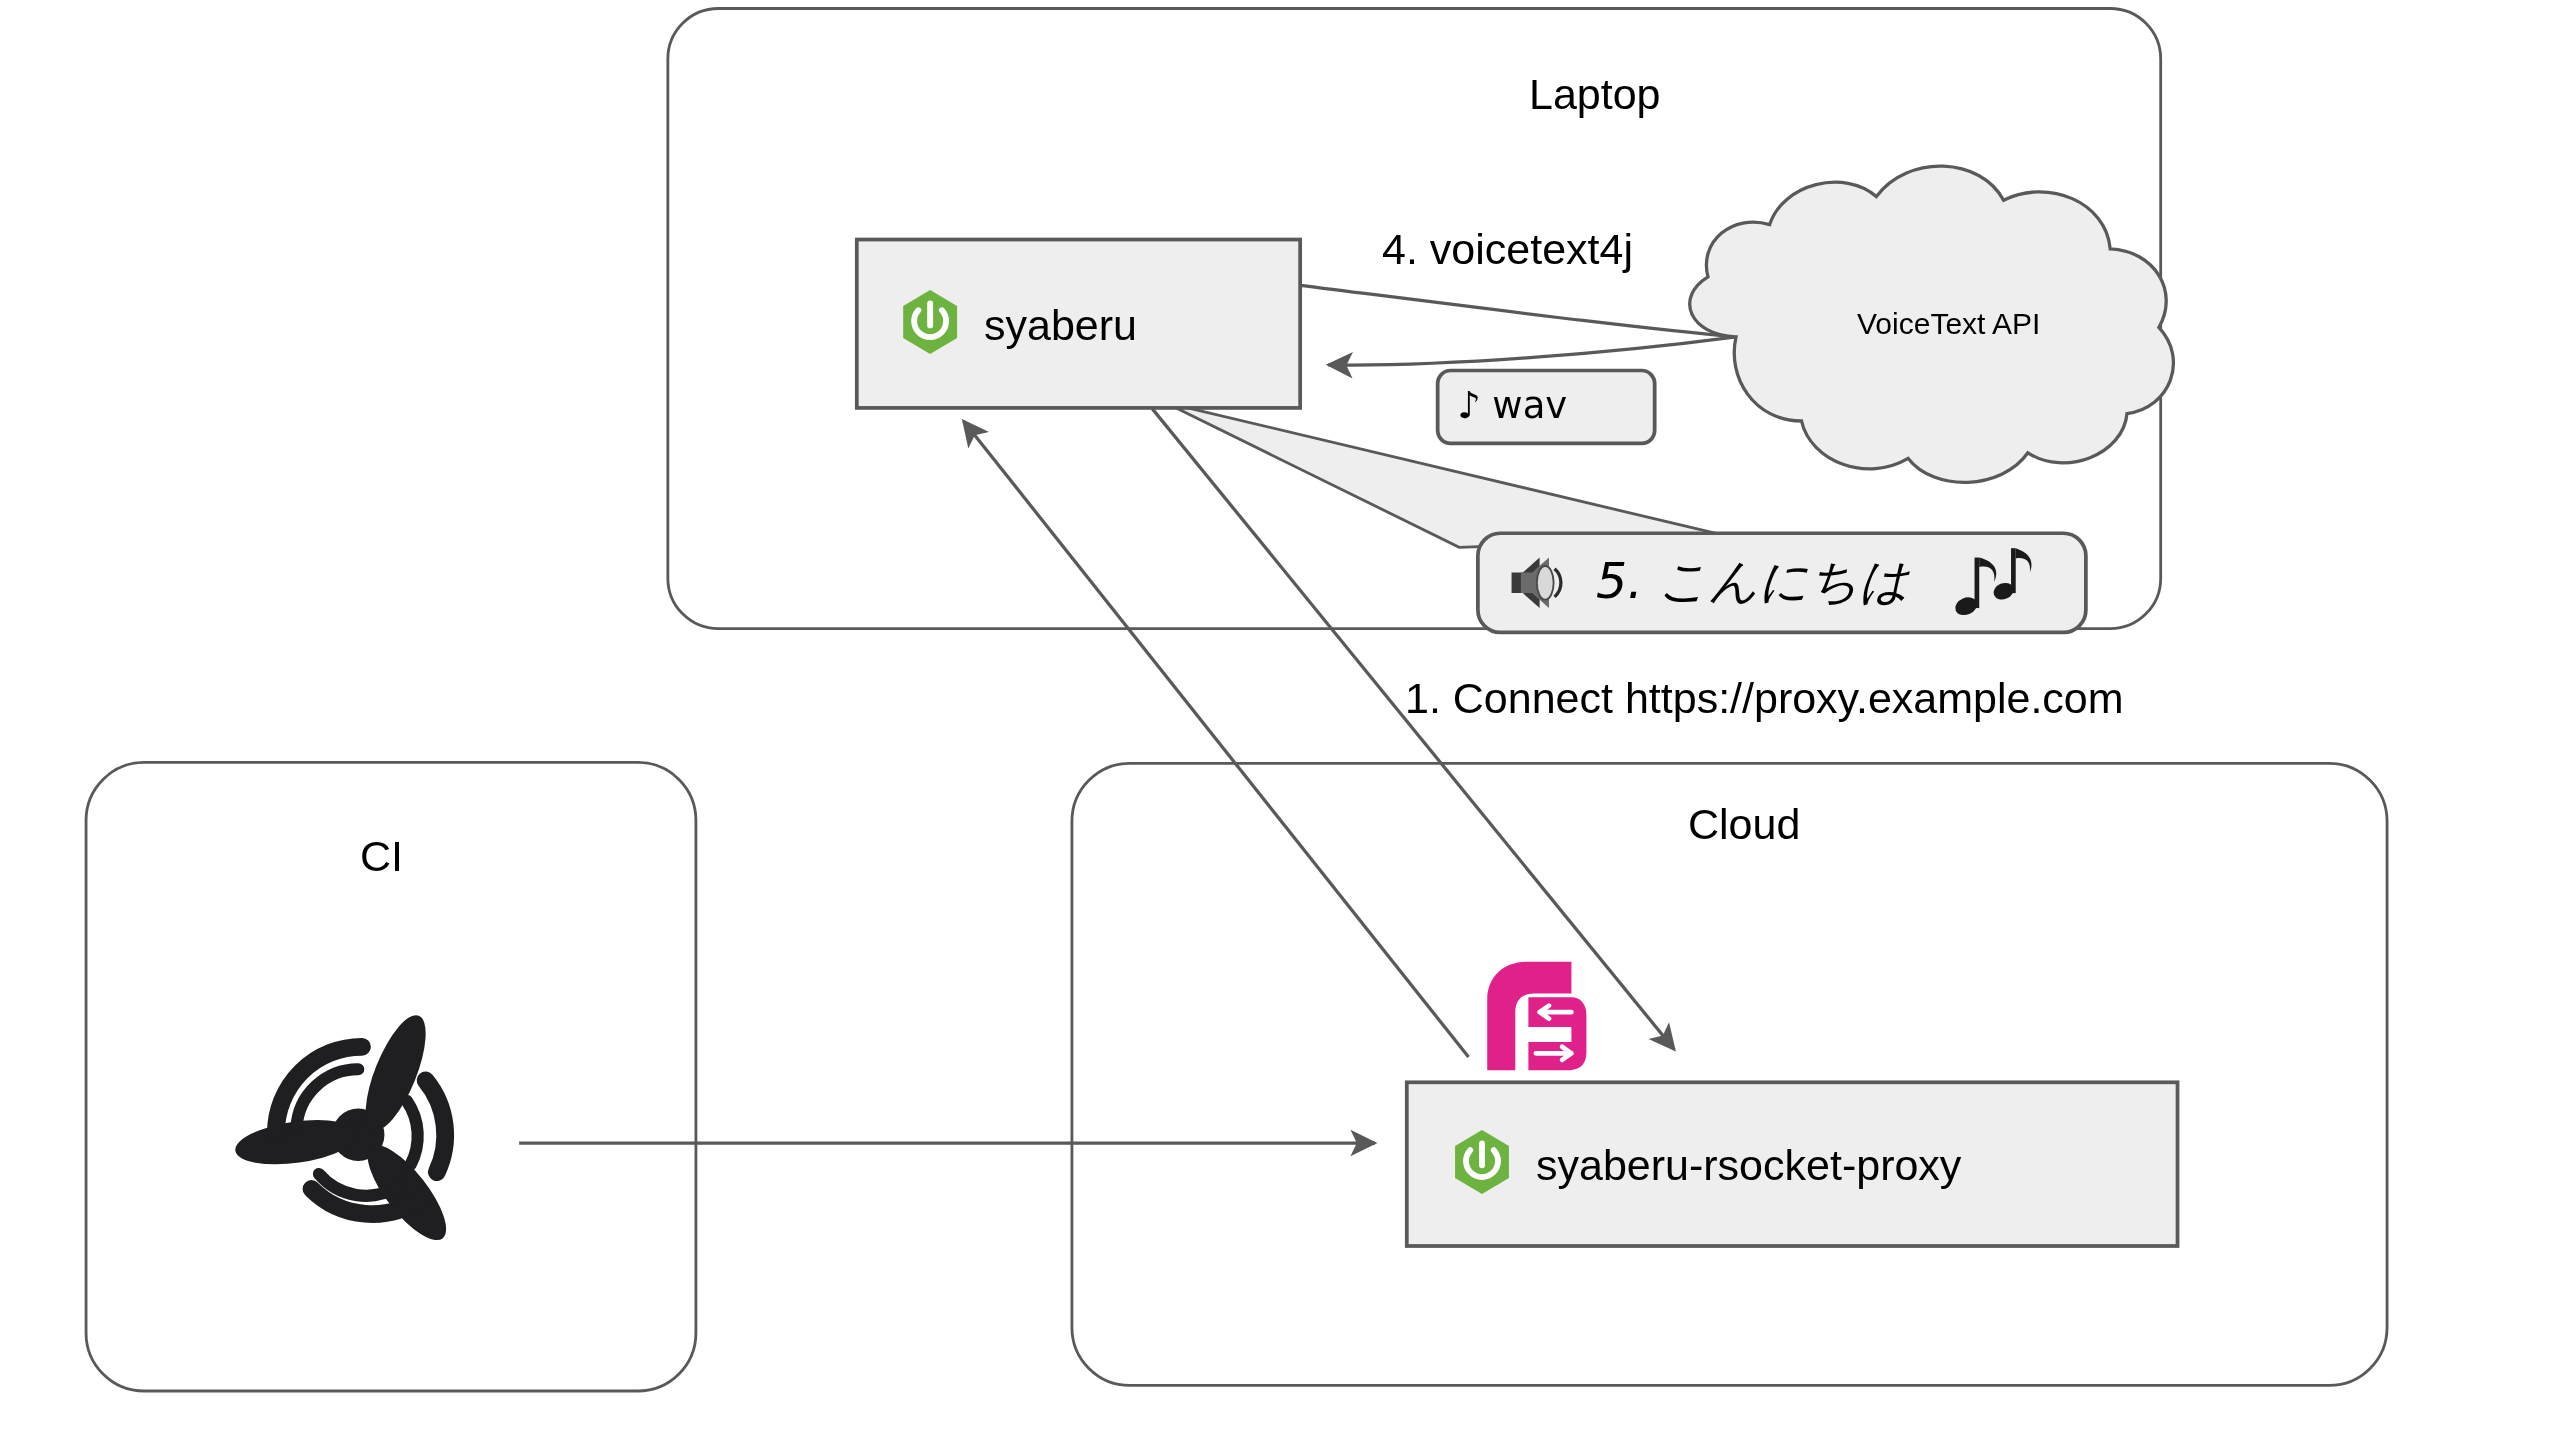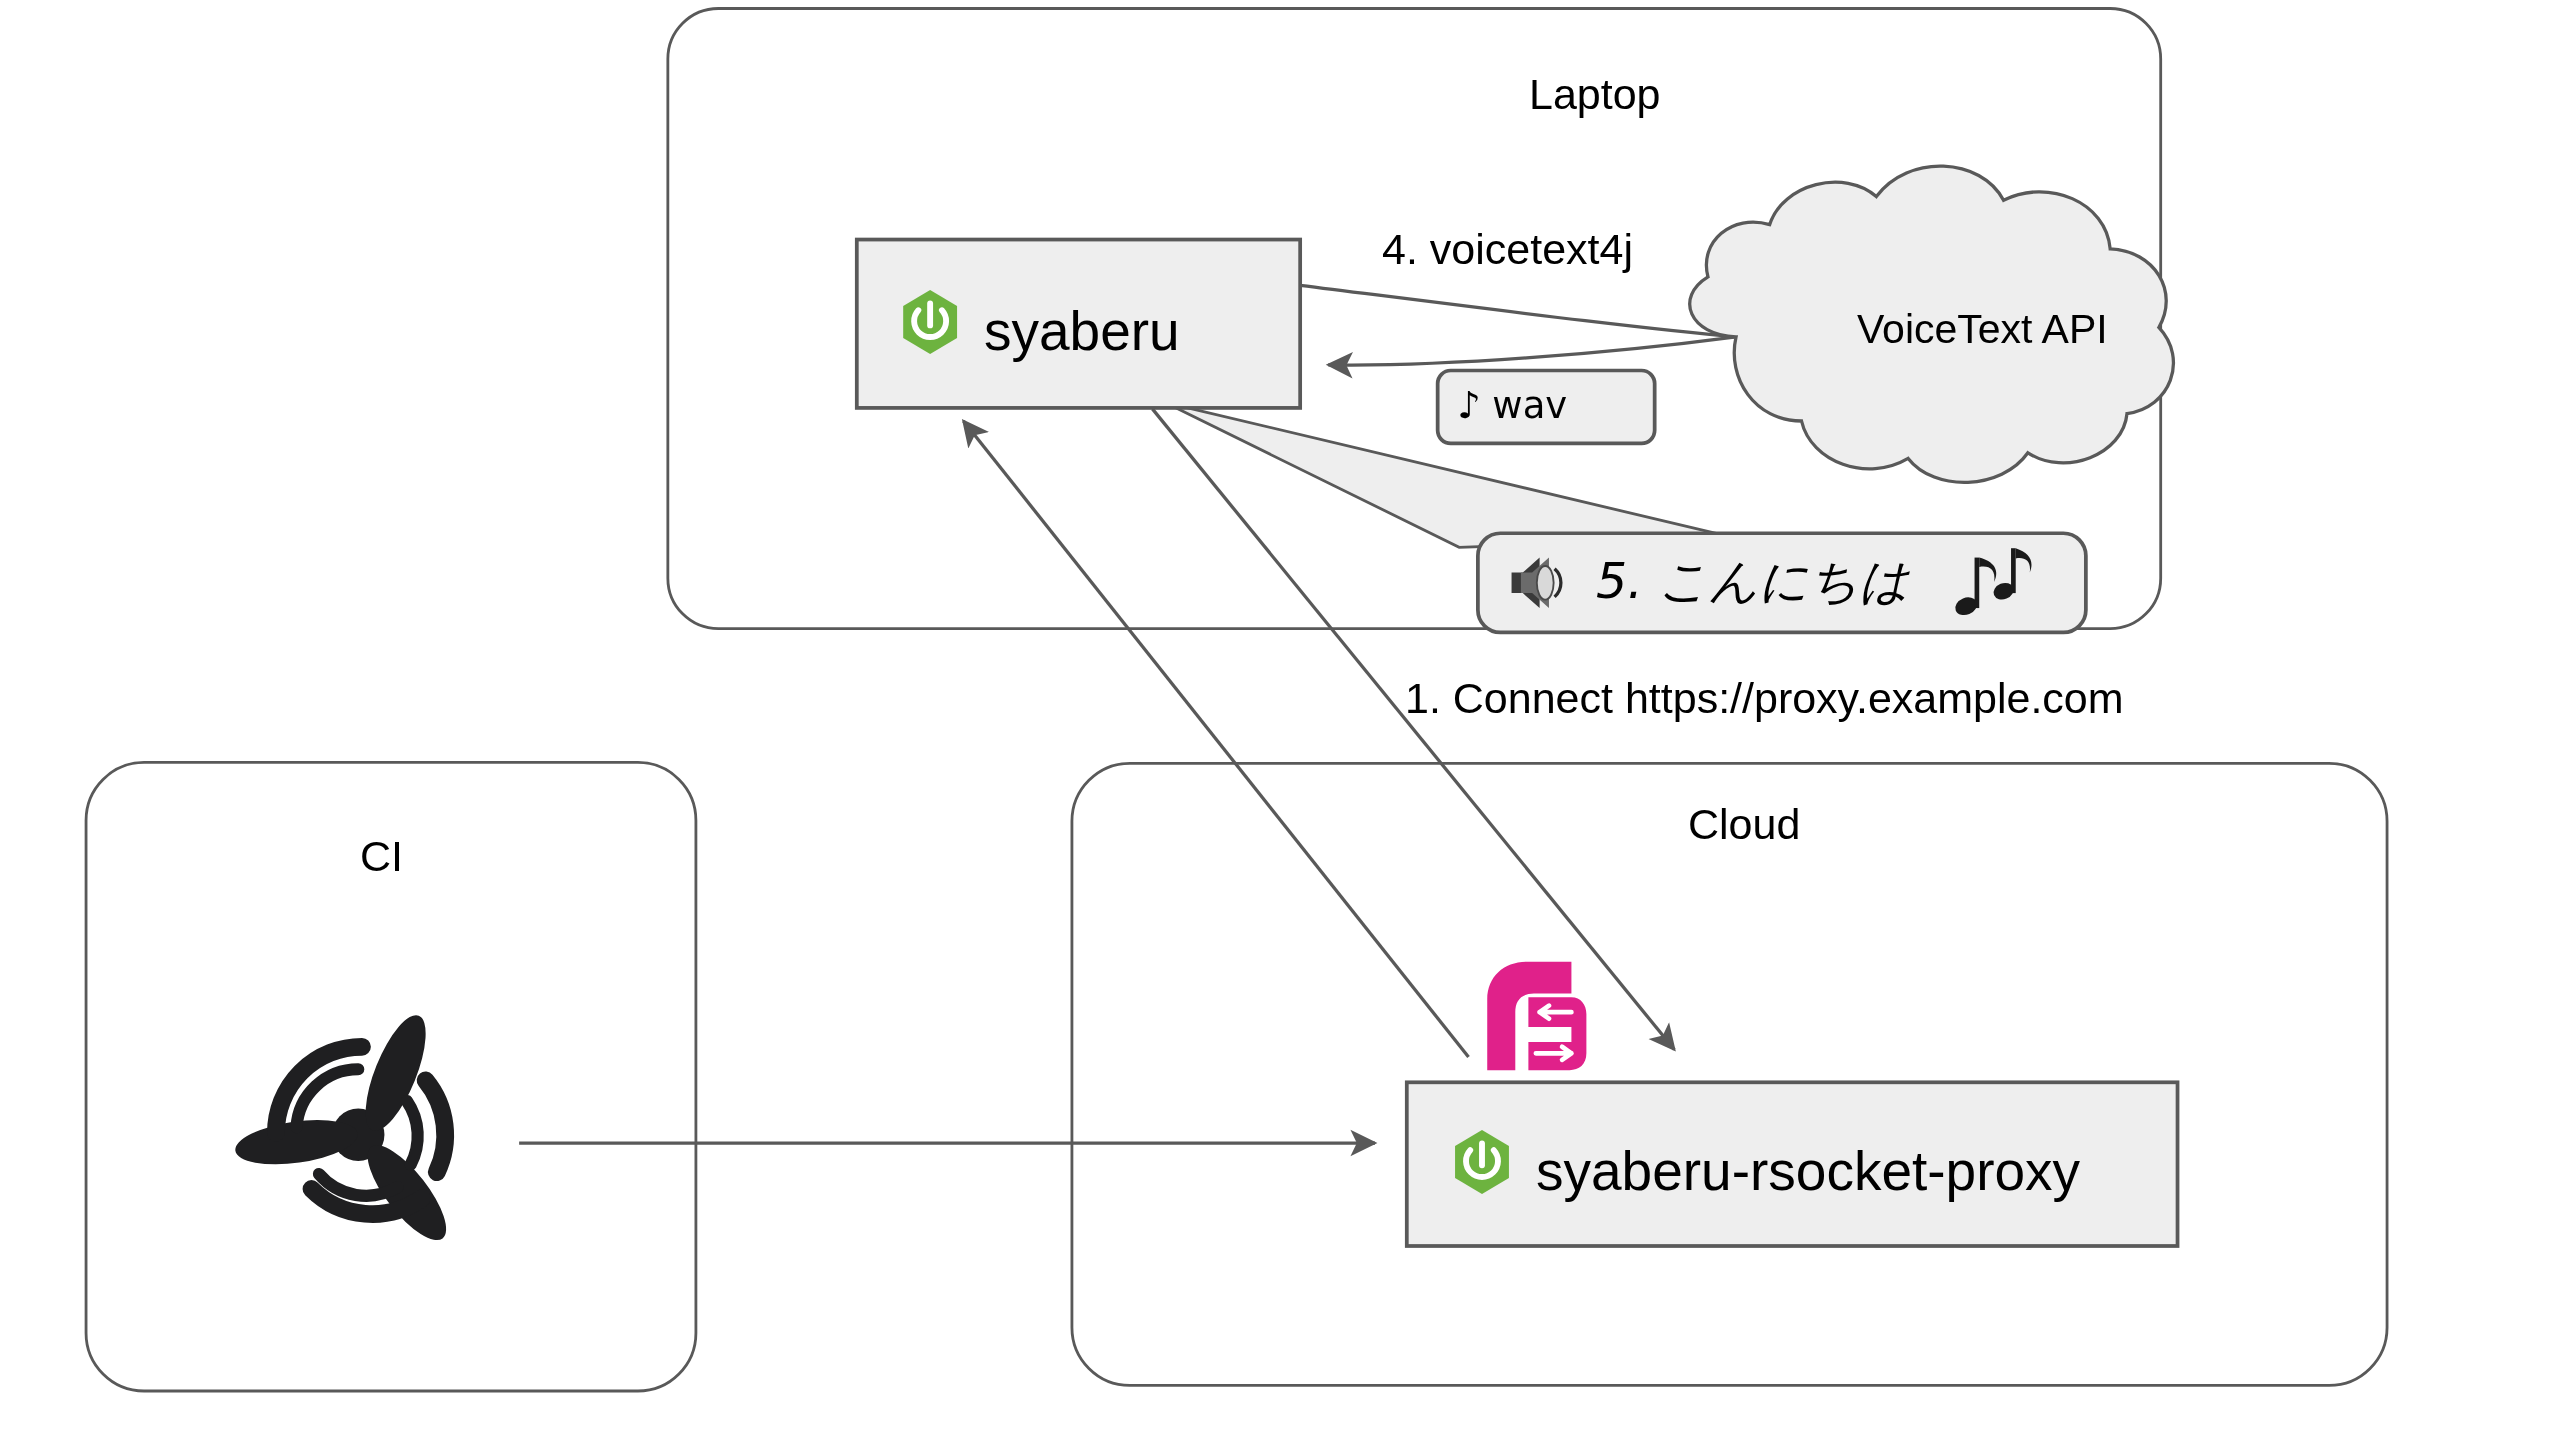--- a/index.html
+++ b/index.html
@@ -6,25 +6,25 @@
   body{
     width:2576px;height:1450px;
     font-family:"Liberation Sans","DejaVu Sans",sans-serif;
     overflow:hidden;position:relative;
   }
   #stage{position:absolute;left:0;top:0;width:2224px;height:1450px;}
   svg#canvas{position:absolute;left:0;top:0;width:2576px;height:1450px;}
 
   .txt{position:absolute;white-space:nowrap;color:#000;line-height:1;}
   .container-title{font-size:43px;}
-  .node-label{font-size:55px;}
+  .node-label{font-size:43px;}
   .edge-label{font-size:43px;}
   .bubble-label{font-size:49px;font-style:italic;}
   .wav-label{font-size:37px;}
-  .cloud-label{font-size:41px;}
+  .cloud-label{font-size:30px;}
   .ja{font-family:"DejaVu Sans","Liberation Sans",sans-serif;}
 </style>
 </head>
 <body>
 
 <div id="stage">
 
   <svg id="canvas" viewBox="0 0 2754 1550" xmlns="http://www.w3.org/2000/svg">
     <defs>
       <marker id="ah" viewBox="0 0 12 12" refX="10" refY="6" markerWidth="9" markerHeight="9" orient="auto-start-reverse">

